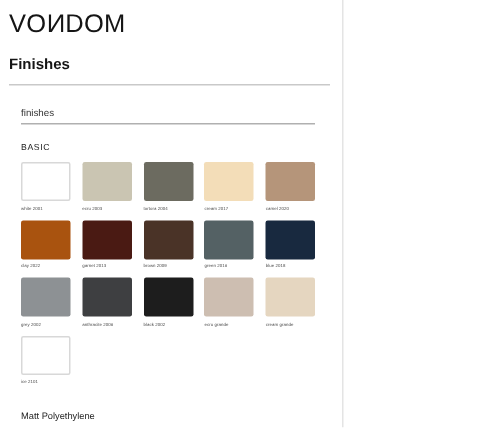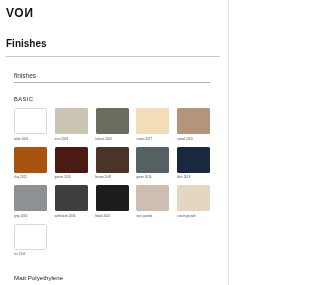--- a/index.html
+++ b/index.html
@@ -16,21 +16,21 @@
     background:#fff;
     box-sizing:border-box;
   }
   
   .page-edge{
     position:absolute;top:0;right:15px;width:1px;height:285px;
     background:#e4e4e4;
   }
   .brand{
     position:absolute;left:6px;top:6px;
-    font-size:12px;font-weight:bold;letter-spacing:0.2px;
+    font-size:17px;font-weight:normal;letter-spacing:0.2px;
     color:#151515;
     font-family:"Liberation Sans", sans-serif;
     display:flex;align-items:baseline;
   }
   .brand .flip{display:inline-block;transform:scaleX(-1);}
   .page-title{
     position:absolute;left:6px;top:38px;
     font-size:10px;font-weight:bold;color:#151515;
   }
   .title-rule{
@@ -78,20 +78,21 @@
 </head>
 <body>
 
 <div id="page">
 
   <div class="page-edge"></div>
 
   <div class="brand">
     <span>VO</span>
       <span class="flip">N</span>
+      <span>DOM</span>
   </div>
 
   <div class="page-title">Finishes</div>
   <div class="title-rule"></div>
 
   <div class="field">
     <span class="field-value" placeholder="finishes">finishes</span>
     <div class="field-rule"></div>
   </div>
 

